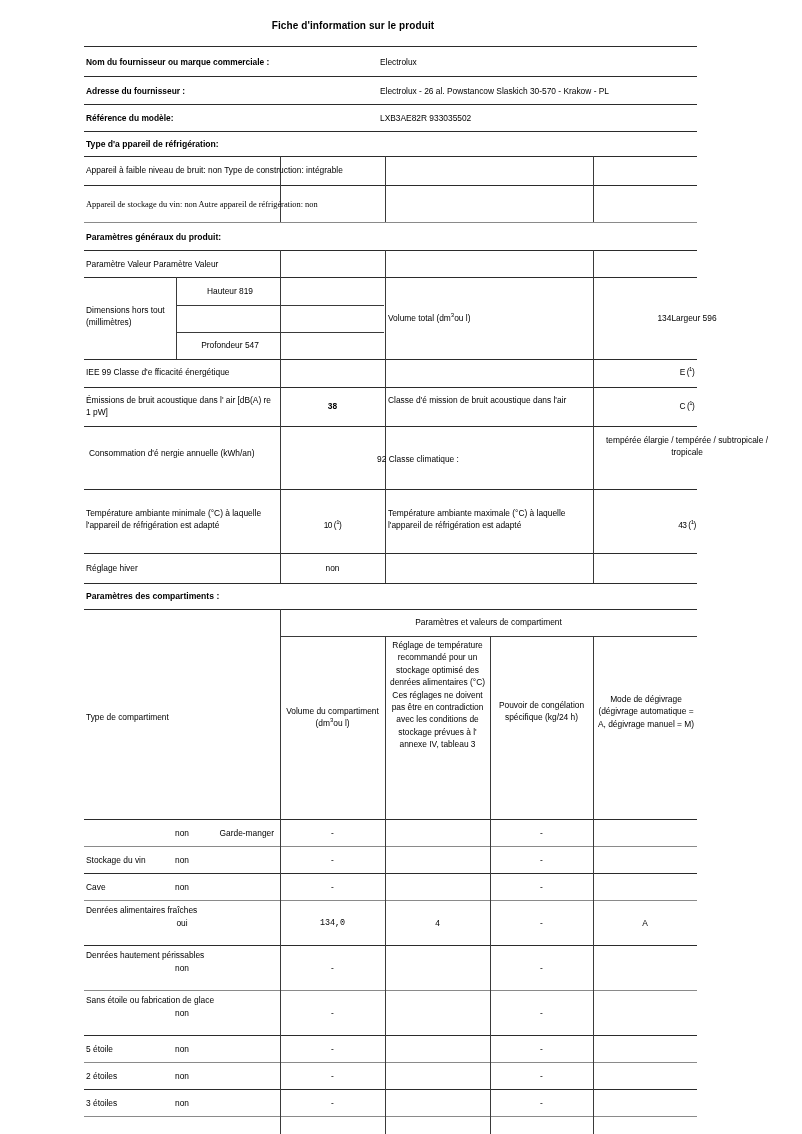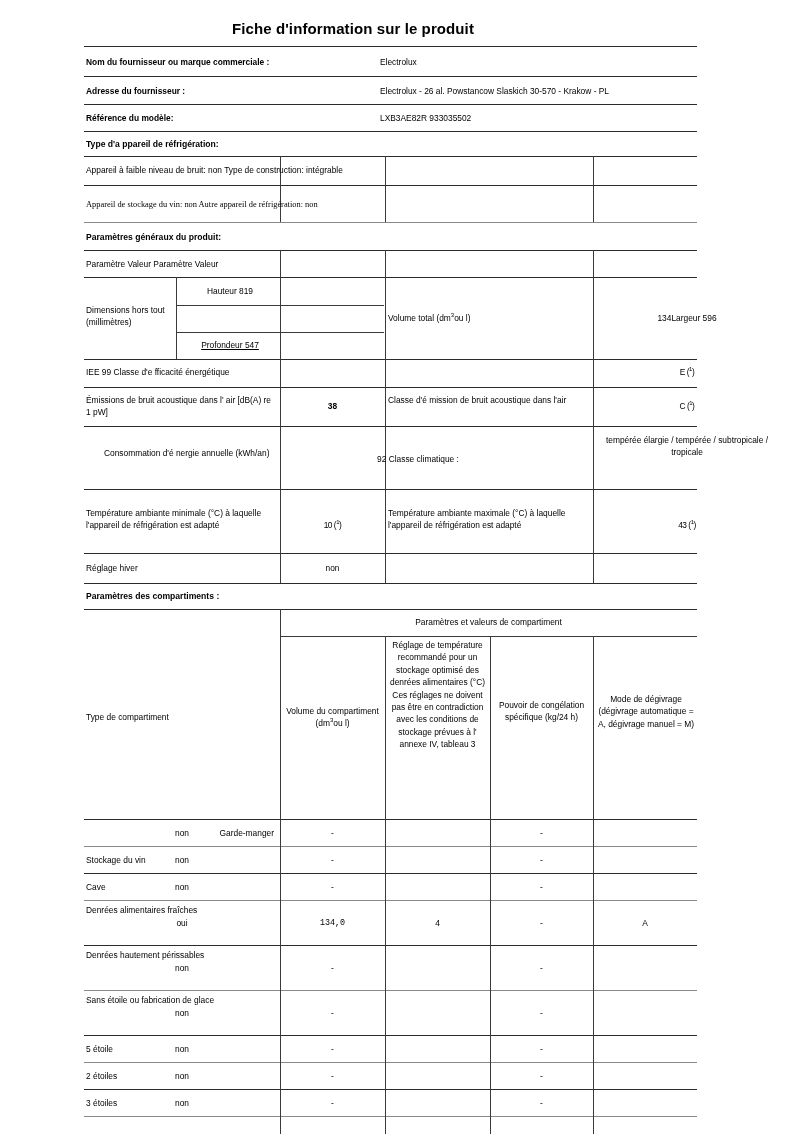--- a/index.html
+++ b/index.html
@@ -22,21 +22,21 @@
     height: 1134px;
   }
 
   
   .doc-title {
     position: absolute;
     left: 0;
     top: 20px;
     width: 706px;
     text-align: center;
-    font-size: 15px;
+    font-size: 10px;
     font-weight: bold;
     letter-spacing: 0.1px;
   }
 
   
   .tbl {
     position: absolute;
     left: 84px;
     width: 613px;
   }
@@ -137,34 +137,34 @@
     <div class="vline" style="left:92px;  top:277px; height:82px;"></div>
     <div class="vline" style="left:196px; top:250px; height:333px;"></div>
     <div class="vline" style="left:301px; top:250px; height:333px;"></div>
     <div class="vline" style="left:509px; top:250px; height:333px;"></div>
 
     <div class="c nw" style="left:2px; top:258px;">Paramètre Valeur Paramètre Valeur</div>
 
     <div class="c" style="left:2px; top:304px; width:88px;">Dimensions hors tout (millimètres)</div>
     <div class="c ctr nw" style="left:96px; top:285px; width:100px;">Hauteur 819</div>
     <div class="c ctr nw" style="left:96px; top:312px; width:100px;"></div>
-    <div class="c ctr nw" style="left:96px; top:339px; width:100px;text-decoration:underline;">Profondeur 547</div>
+    <div class="c ctr nw" style="left:96px; top:339px; width:100px;">Profondeur 547</div>
 
     <div class="c nw" style="left:304px; top:312px;"><span>Volume total (dm</span><sup>3</sup><span>ou l)</span></div>
     <div class="c ctr nw" style="left:509px; top:312px; width:188px;">134Largeur 596</div>
 
     <div class="c nw" style="left:2px; top:366px;">IEE 99 Classe d'e fficacité énergétique</div>
     <div class="c ctr nw ovl" style="left:513px; top:366px; width:180px;"><span>E (</span><sup>1</sup><span>)</span></div>
 
     <div class="c" style="left:2px; top:394px; width:190px;">Émissions de bruit acoustique dans l' air [dB(A) re 1 pW]</div>
     <div class="c ctr nw" style="left:196px; top:400px; width:105px;font-weight:bold;">38</div>
     <div class="c" style="left:304px; top:394px; width:200px;">Classe d'é mission de bruit acoustique dans l'air</div>
     <div class="c ctr nw ovl" style="left:513px; top:400px; width:180px;"><span>C (</span><sup>1</sup><span>)</span></div>
 
-    <div class="c" style="left:20px; top:447px; width:190px;">Consommation d'é nergie annuelle (kWh/an)</div>
+    <div class="c" style="left:5px; top:447px; width:190px;">Consommation d'é nergie annuelle (kWh/an)</div>
     <div class="c nw" style="left:293px; top:453px;">92 Classe climatique :</div>
     <div class="c ctr" style="left:513px; top:434px; width:180px;">tempérée élargie / tempérée / subtropicale / tropicale</div>
 
     <div class="c" style="left:2px; top:507px; width:190px;">Température ambiante minimale (°C) à laquelle l'appareil de réfrigération est adapté</div>
     <div class="c ctr nw ovl" style="left:196px; top:519px; width:105px;"><span>10 (</span><sup>1</sup><span>)</span></div>
     <div class="c" style="left:304px; top:507px; width:200px;">Température ambiante maximale (°C) à laquelle l'appareil de réfrigération est adapté</div>
     <div class="c ctr nw ovl" style="left:513px; top:519px; width:180px;"><span>43 (</span><sup>1</sup><span>)</span></div>
 
     <div class="c nw" style="left:2px; top:562px;">Réglage hiver</div>
     <div class="c ctr nw" style="left:196px; top:562px; width:105px;">non</div>

